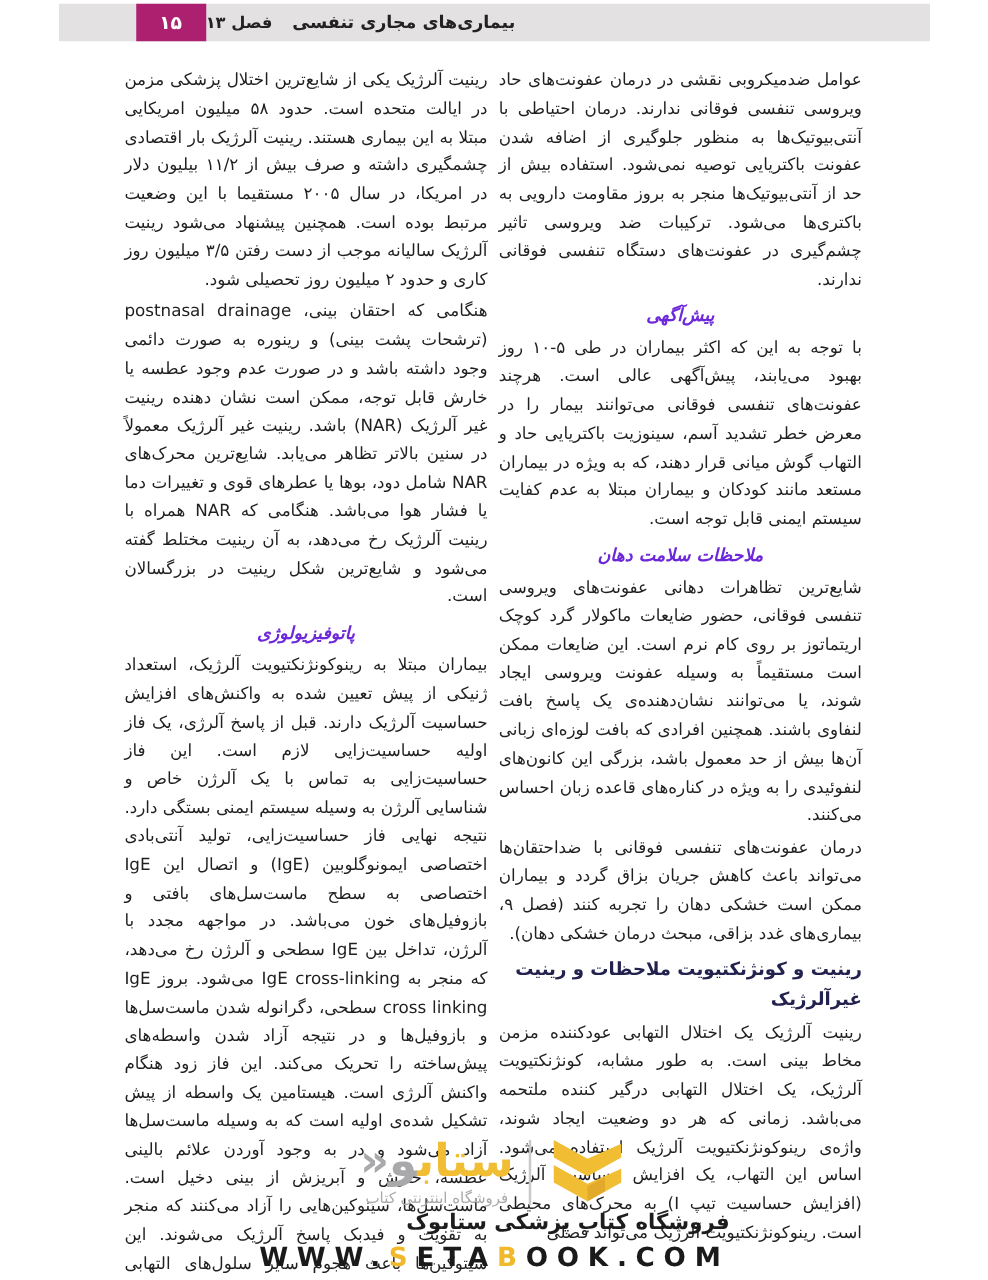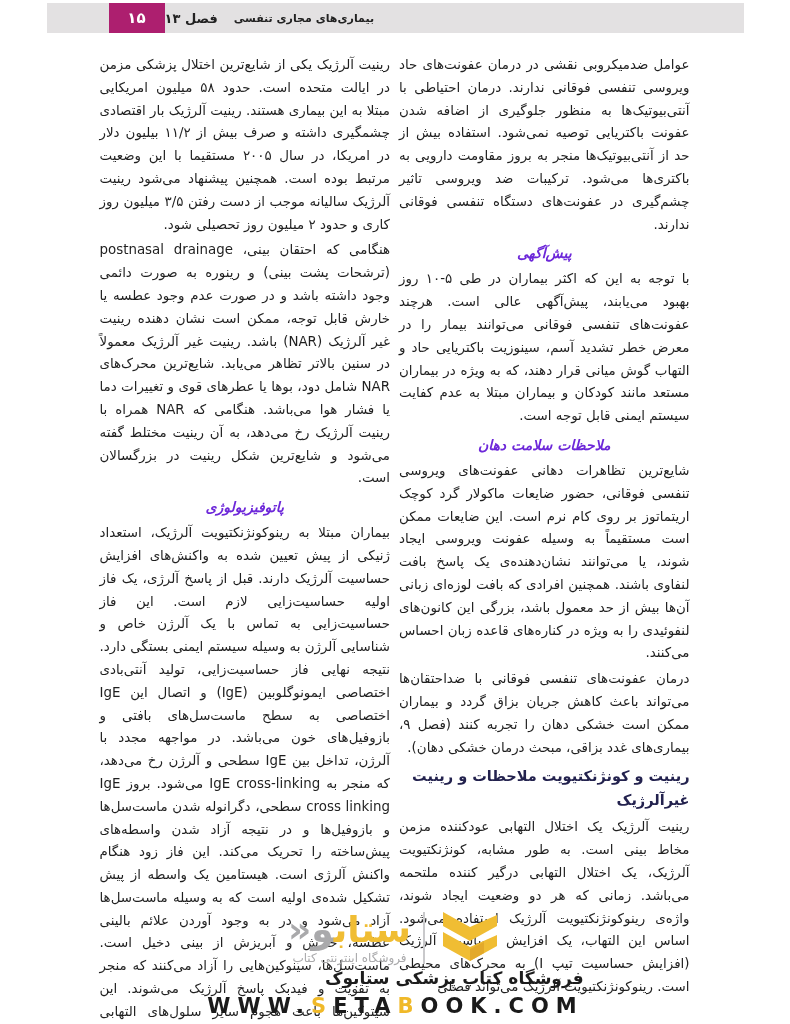--- a/index.html
+++ b/index.html
@@ -22,21 +22,21 @@
   }
   .pagenum-box {
     margin-left:62px;
     width:56px; height:30px;
     background:#ad1f6f;
     color:#ffffff;
     display:flex; align-items:center; justify-content:center;
     font-weight:bold; font-size:15px;
   }
   .chap-label { font-weight:bold; font-size:13px; color:#222; direction:rtl; }
-  .chap-title { margin-left:16px; font-weight:bold; font-size:11px; color:#222; direction:rtl; }
+  .chap-title { margin-left:16px; font-weight:bold; font-size:14px; color:#222; direction:rtl; }
   
   .main {
     position:absolute; top:33px; left:0; right:0;
     padding:21px 54px 0 53px;
     direction:rtl;
     display:flex;
     gap:9px;
   }
   .col { flex:1 1 0; min-width:0; }
   .body-text {

